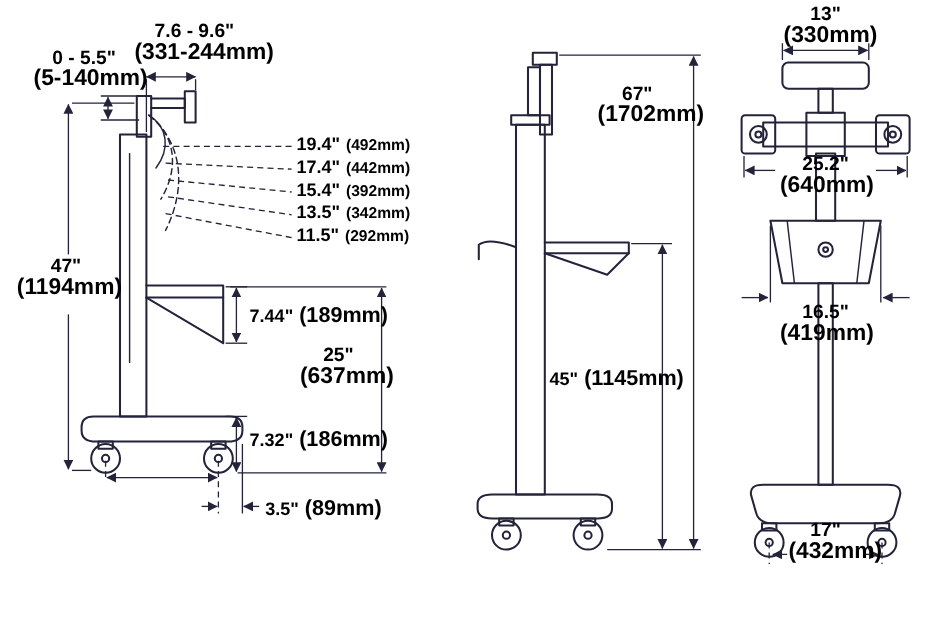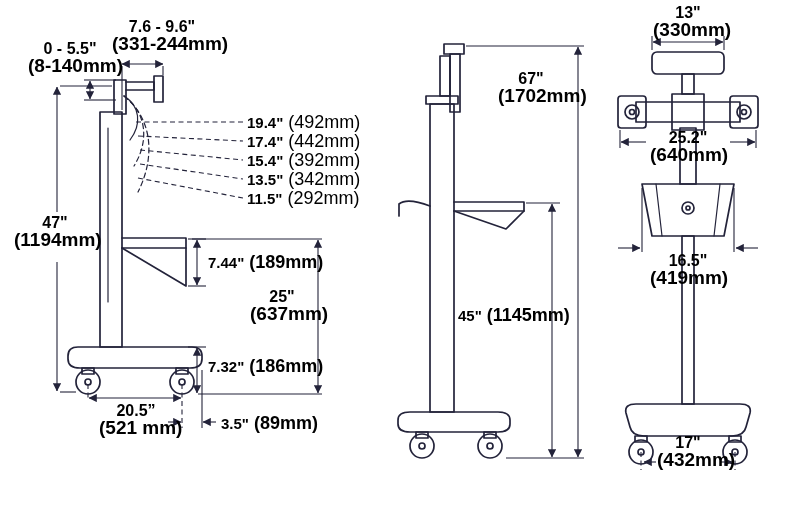--- a/index.html
+++ b/index.html
@@ -16,21 +16,21 @@
   .label { position:absolute; color:#000; font-weight:700; white-space:nowrap; }
   .stack { text-align:center; }
   .stack .in { display:block; font-size:16px; line-height:18px; }
   .stack .mm { display:block; font-size:19px; line-height:15px; }
   .inline { display:flex; align-items:baseline; gap:5px; }
   .inline .in { font-size:15px; }
   .inline .mm { font-size:18px; }
   .shelf-list { position:absolute; left:247px; top:112px; }
   .shelf-list .row { display:flex; align-items:baseline; gap:5px; height:19px; }
   .shelf-list .in { font-size:15px; font-weight:700; }
-  .shelf-list .mm { font-size:18px; font-weight:400; }
+  .shelf-list .mm { font-size:13px; font-weight:700; }
 </style>
 </head>
 <body>
 
 <div class="stage">
 
   <svg class="art" width="790" height="518" viewBox="0 0 790 518" xmlns="http://www.w3.org/2000/svg">
     <defs>
       <marker id="ah" viewBox="0 0 10 10" refX="9.5" refY="5" markerWidth="7.5" markerHeight="7.5" orient="auto-start-reverse">
         <path d="M0,0 L10,5 L0,10 Z" fill="#23233a"></path>
@@ -176,21 +176,21 @@
         <line class="dash" x1="641" y1="452" x2="641" y2="470"></line>
         <line class="dash" x1="735" y1="452" x2="735" y2="470"></line>
         <line x1="656" y1="462" x2="644" y2="462" marker-end="url(#ah)"></line>
         <line x1="720" y1="462" x2="732" y2="462" marker-end="url(#ah)"></line>
       </g>
     </g>
   </svg>
 
   <div class="label stack" style="left:28px;top:40px;width:84px">
     <span class="in">0 - 5.5"</span>
-    <span class="mm">(8-140mm)</span>
+    <span class="mm">(5-140mm)</span>
   </div>
 
   <div class="label stack" style="left:112px;top:18px;width:100px">
     <span class="in">7.6 - 9.6"</span>
     <span class="mm">(331-244mm)</span>
   </div>
 
   <div class="shelf-list">
     <div class="row">
       <span class="in">19.4"</span>
@@ -227,24 +227,20 @@
   <div class="label stack" style="left:250px;top:288px;width:64px">
     <span class="in">25"</span>
     <span class="mm">(637mm)</span>
   </div>
 
   <div class="label inline" style="left:208px;top:356px">
     <span class="in">7.32"</span>
     <span class="mm">(186mm)</span>
   </div>
 
-  <div class="label stack" style="left:99px;top:402px;width:74px">
-    <span class="in">20.5”</span>
-    <span class="mm">(521 mm)</span>
-  </div>
 
   <div class="label inline" style="left:221px;top:413px">
     <span class="in">3.5"</span>
     <span class="mm">(89mm)</span>
   </div>
 
   <div class="label stack" style="left:498px;top:70px;width:66px">
     <span class="in">67"</span>
     <span class="mm">(1702mm)</span>
   </div>

